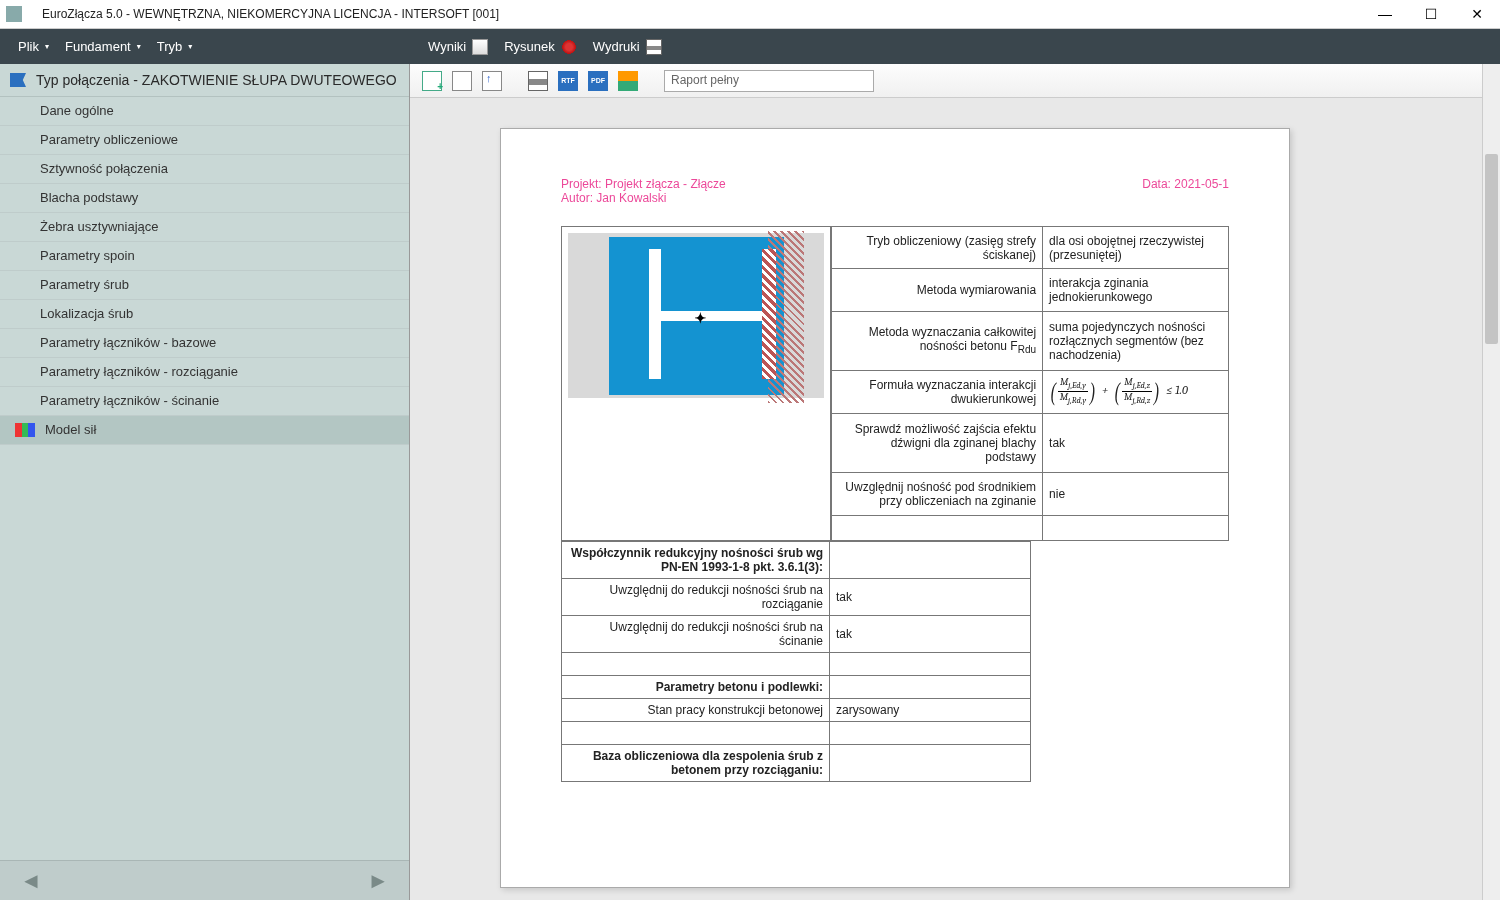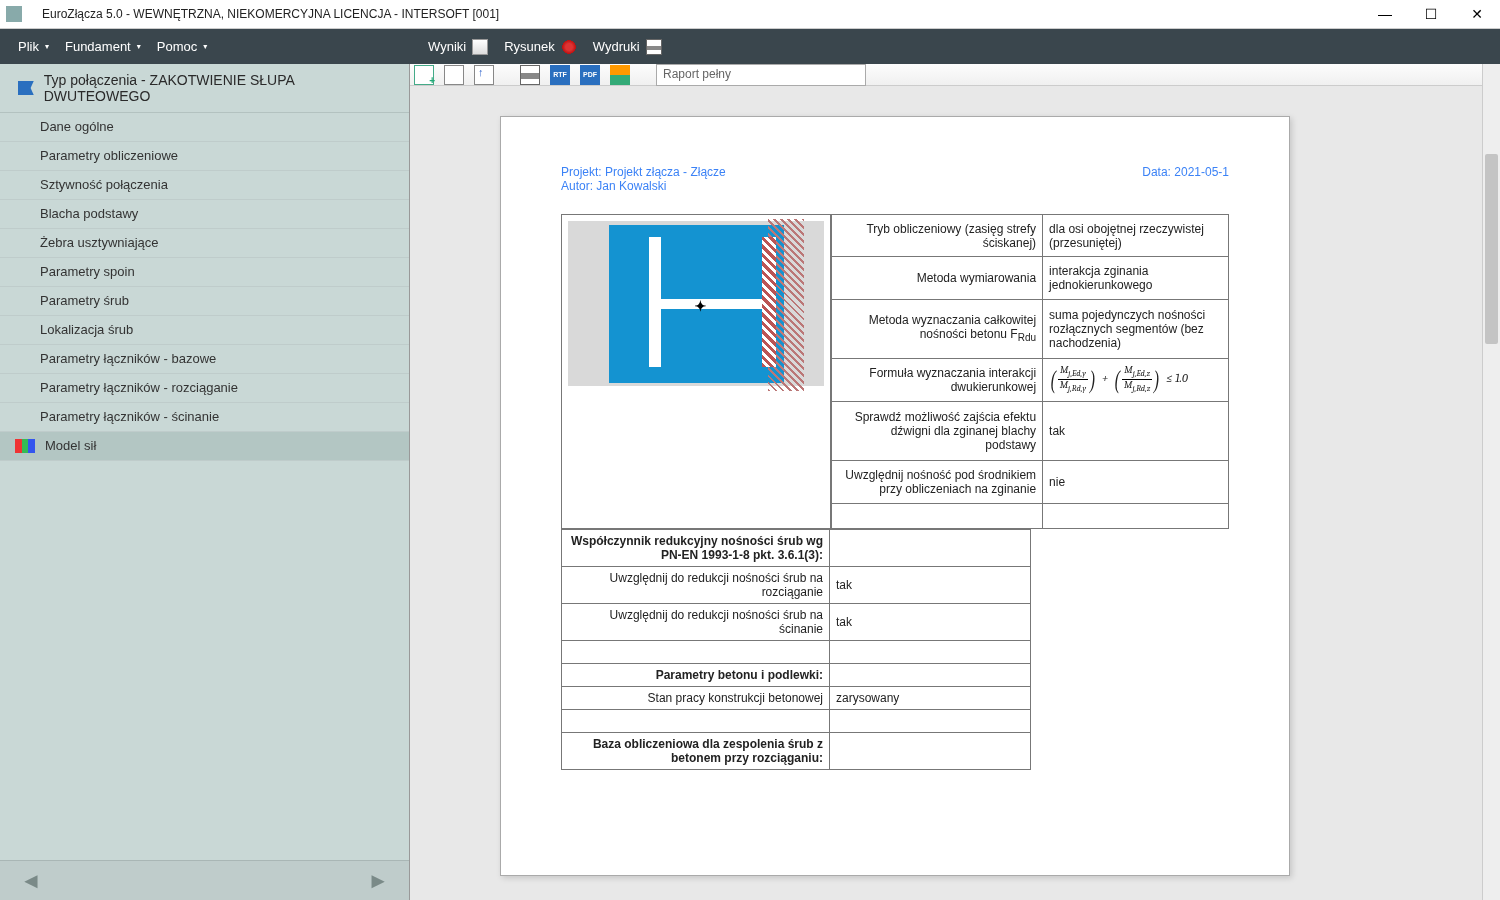--- a/index.html
+++ b/index.html
@@ -19,51 +19,51 @@
   .menu-item.withicon { gap: 6px; }
   .menu-icon { width: 16px; height: 16px; display: inline-block; }
   .menu-icon.chart { background: linear-gradient(#fff,#ddd); border:1px solid #999; }
   .menu-icon.draw { background: radial-gradient(circle,#d33 30%,#b11 60%,transparent 61%); }
   .menu-icon.print { background: linear-gradient(#fff 40%,#888 40%,#888 70%,#fff 70%); border:1px solid #666; }
   
   .main { display: flex; height: calc(900px - 29px - 35px); }
   
   .sidebar { width: 410px; background: #c9d8d6; display: flex; flex-direction: column; border-right: 1px solid #999; }
   .tree { flex: 1; overflow: auto; }
-  .tree-hdr { background: #c9d8d6; padding: 8px 10px 8px 18px; display: flex; align-items: center; gap: 10px; border-bottom: 1px solid #b3c2c0; }
+  .tree-hdr { background: #c9d8d6; padding: 8px 10px 8px 10px; display: flex; align-items: center; gap: 10px; border-bottom: 1px solid #b3c2c0; }
   .tree-hdr .flag { width: 16px; height: 14px; background: #2a6fbf; display: inline-block; clip-path: polygon(0 0,100% 0,80% 50%,100% 100%,0 100%); }
   .tree-hdr .txt { font-size: 14px; color: #2a2a2a; }
   .tree-item { padding: 6px 10px 6px 40px; color: #333; font-size: 13px; line-height:16px; border-bottom:1px solid #bfcccb;}
   .tree-item.selected { background: #b3c6c3; display:flex; align-items:center; gap:10px; padding-left:15px; }
   .tree-item.selected .mdl-icon { width:20px; height:14px; background:linear-gradient(90deg,#e33 33%,#3b5 33% 66%,#35e 66%); display:inline-block; }
   
   .sidebar-footer { height: 40px; background: #bfcccb; display: flex; align-items: center; justify-content: space-between; padding: 0 20px; border-top:1px solid #a9b6b5;}
   .nav-arrow { font-size: 22px; color: #7a8a88; }
   
   .content { flex: 1; background: #e8e8e8; display: flex; flex-direction: column; position: relative; }
   
-  .toolbar2 { height: 22px; background: linear-gradient(#fdfdfd,#f0f0f0); border-bottom: 1px solid #ccc; display: flex; align-items: center; padding-left: 4px; gap: 10px; }
+  .toolbar2 { height: 34px; background: linear-gradient(#fdfdfd,#f0f0f0); border-bottom: 1px solid #ccc; display: flex; align-items: center; padding-left: 12px; gap: 10px; }
   .tb-btn { width: 20px; height: 20px; display: inline-block; }
   .tb-btn.doc-plus { border:1px solid #4a8; background:#fff; position:relative; }
   .tb-btn.doc-plus::after { content:"+"; position:absolute; right:-2px; bottom:-2px; font-size:10px; color:#2a7; font-weight:bold;}
   .tb-btn.doc { border:1px solid #888; background:#fff; }
   .tb-btn.doc-up { border:1px solid #888; background:#fff; position:relative;}
   .tb-btn.doc-up::after{content:"↑";position:absolute;left:3px;top:0;font-size:11px;color:#36c;}
   .tb-btn.printer { background: linear-gradient(#fff 40%,#888 40%,#888 70%,#fff 70%); border:1px solid #666; }
   .tb-btn.rtf { background:#2a6fbf; color:#fff; font-size:7px; font-weight:bold; display:flex;align-items:center;justify-content:center;}
   .tb-btn.pdf { background:#2a6fbf; color:#fff; font-size:7px; font-weight:bold; display:flex;align-items:center;justify-content:center;}
   .tb-btn.img { background:linear-gradient(#f90 50%,#3a7 50%); }
   .report-dd { margin-left:16px; width:210px; height:22px; border:1px solid #aaa; background:#fff; padding:2px 6px; font-size:12px; color:#666; }
   
   .page-holder { flex:1; overflow:auto; padding: 30px 0 0 90px; position:relative;}
   .vscroll { position:absolute; right:0; top:0; bottom:0; width:18px; background:#eee; border-left:1px solid #ccc;}
   .vscroll .thumb { position:absolute; top:90px; left:2px; right:2px; height:190px; background:#c4c4c4; border-radius:2px;}
   
   .page { width: 790px; background: #fff; border: 1px solid #aaa; box-shadow: 2px 2px 6px rgba(0,0,0,0.15); padding: 48px 60px 20px 60px; min-height: 760px; }
-  .page-meta { display:flex; justify-content:space-between; font-size:12px; color:#3b82f6; margin-bottom:21px;}
+  .page-meta { display:flex; justify-content:space-between; font-size:12px; color:#ec4899; margin-bottom:21px;}
   .page-meta .l { line-height:14px;}
   .page-meta .l div{line-height:14px;}
   
   .block1 { display:flex; margin-top:6px;}
   .diagram-box { width:270px; border:1px solid #777; padding:6px; height: 315px;}
   .diagram-inner { width:100%; height:165px; background:#d9d9d9; display:flex; align-items:center; justify-content:center; margin-top:0;}
   .steel { width:175px; height:158px; background:#1493d1; position:relative;}
   .steel .vbar{position:absolute;left:40px;top:12px;width:12px;height:130px;background:#fff;}
   .steel .hbar{position:absolute;left:40px;top:74px;width:116px;height:10px;background:#fff;}
   .steel .rflange{position:absolute;right:8px;top:12px;width:14px;height:130px;background:repeating-linear-gradient(45deg,#b55 0 3px,#fff 3px 6px);}
@@ -103,21 +103,21 @@
   <div class="left-menu">
     <div class="menu-item">
         <span>Plik</span>
         <span class="caret">▾</span>
       </div>
     <div class="menu-item">
         <span>Fundament</span>
         <span class="caret">▾</span>
       </div>
     <div class="menu-item">
-        <span>Pomoc</span>
+        <span>Tryb</span>
         <span class="caret">▾</span>
       </div>
   </div>
   <div class="right-menu">
     <div class="menu-item withicon">
         <span>Wyniki</span>
         <span class="menu-icon chart"></span>
       </div>
     <div class="menu-item withicon">
         <span>Rysunek</span>

